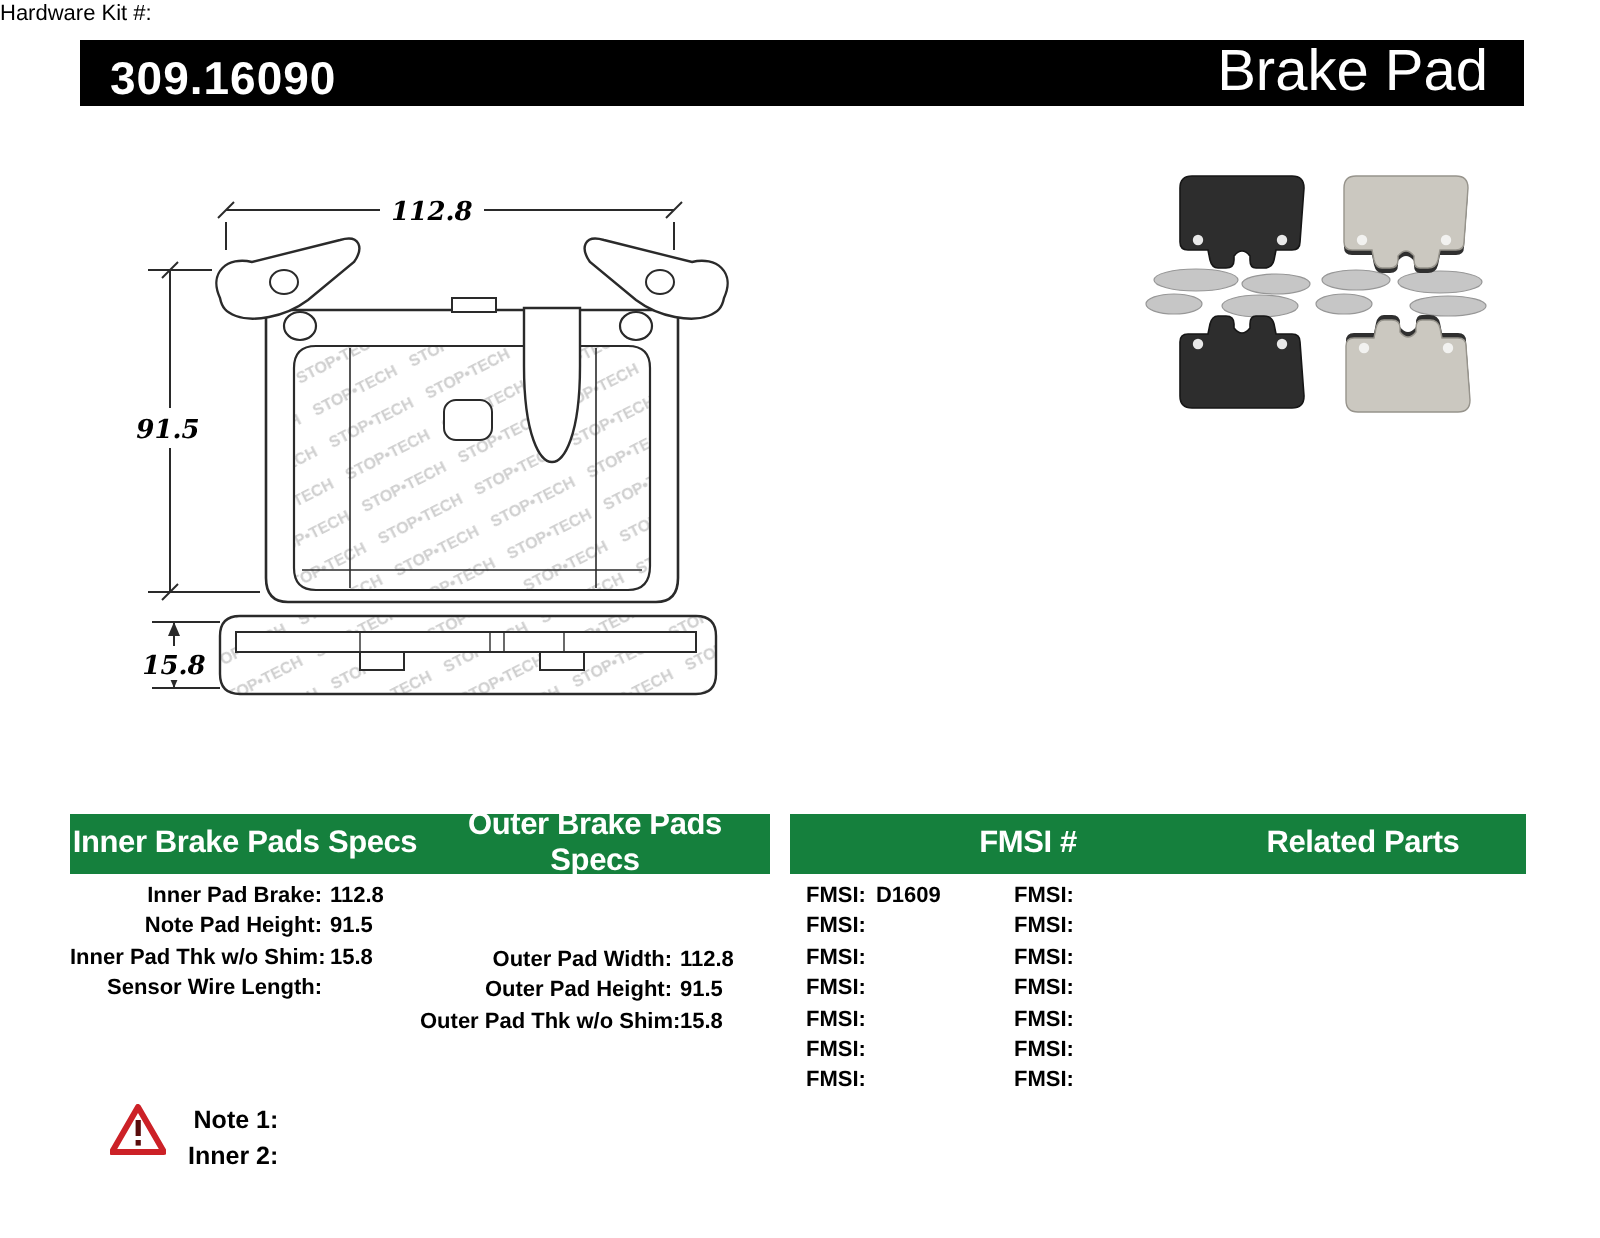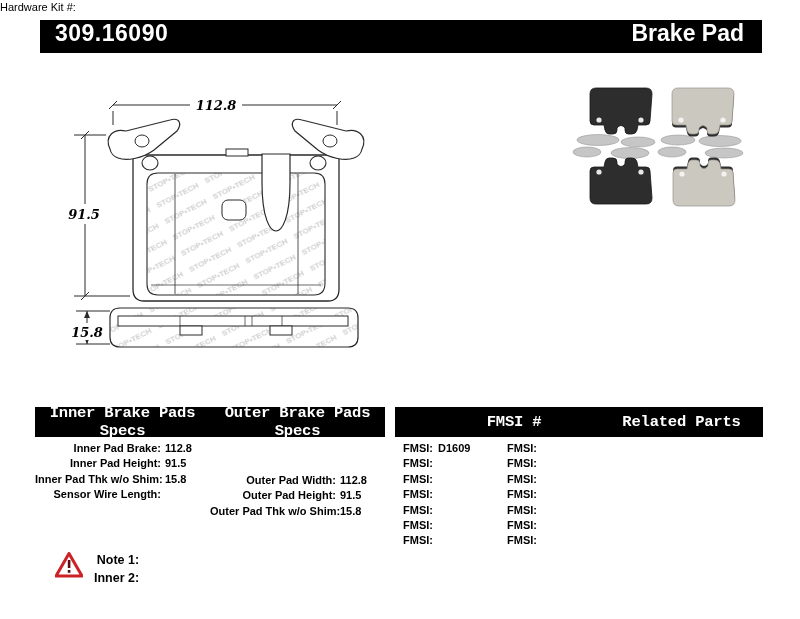--- a/index.html
+++ b/index.html
@@ -1,27 +1,27 @@
 <!DOCTYPE html>
 <html><head>
 <meta charset="utf-8">
 <style>
   html,body{margin:0;padding:0;background:#fff;}
   #page{position:relative;width:800px;height:619px;background:#ffffff;overflow:hidden;
         font-family:"Liberation Sans",sans-serif;color:#000;}
   
   .hdrbar{position:absolute;left:40px;top:20px;width:722px;height:33px;background:#000;
-          display:flex;align-items:flex-start;justify-content:space-between;}
+          display:flex;align-items:flex-end;justify-content:space-between;}
   .hdrbar .pn{color:#fff;font-size:23px;font-weight:bold;padding-left:15px;letter-spacing:.5px;}
-  .hdrbar .prod{color:#fff;font-size:23px;font-weight:bold;padding-right:18px;}
+  .hdrbar .prod{color:#fff;font-size:29px;font-weight:normal;padding-right:18px;}
   
   .drawing{position:absolute;left:30px;top:78px;}
   .photo{position:absolute;left:572px;top:82px;}
   
-  .tbar{position:absolute;top:407px;height:30px;background:#000000;display:flex;align-items:center;font-family:Liberation Mono, monospace;}
+  .tbar{position:absolute;top:407px;height:30px;background:#15803d;display:flex;align-items:center;}
   .tbar .cell{flex:1;text-align:center;color:#fff;font-size:15.5px;font-weight:bold;letter-spacing:-0.2px;}
   #bar-pads{left:35px;width:350px;}
   #bar-fmsi{left:395px;width:238px;}
   #bar-related{left:600px;width:163px;}
   
   .speccol{position:absolute;top:441px;font-size:11px;font-weight:bold;}
   .speccol .row{display:flex;line-height:15.4px;white-space:nowrap;}
   .speccol .lab{width:126px;text-align:right;}
   .speccol .val{margin-left:4px;text-align:left;}
   #col-inner{left:35px;width:180px;}
@@ -171,21 +171,21 @@
   <div id="bar-related" class="tbar">
     <span class="cell">Related Parts</span>
   </div>
 
   <div id="col-inner" class="speccol">
     <div class="row">
         <span class="lab">Inner Pad Brake:</span>
         <span class="val">112.8</span>
       </div>
     <div class="row">
-        <span class="lab">Inner Pad Height:</span>
+        <span class="lab">Note Pad Height:</span>
         <span class="val">91.5</span>
       </div>
     <div class="row">
         <span class="lab">Inner Pad Thk w/o Shim:</span>
         <span class="val">15.8</span>
       </div>
     <div class="row">
         <span class="lab">Sensor Wire Length:</span>
         <span class="val"></span>
       </div>

